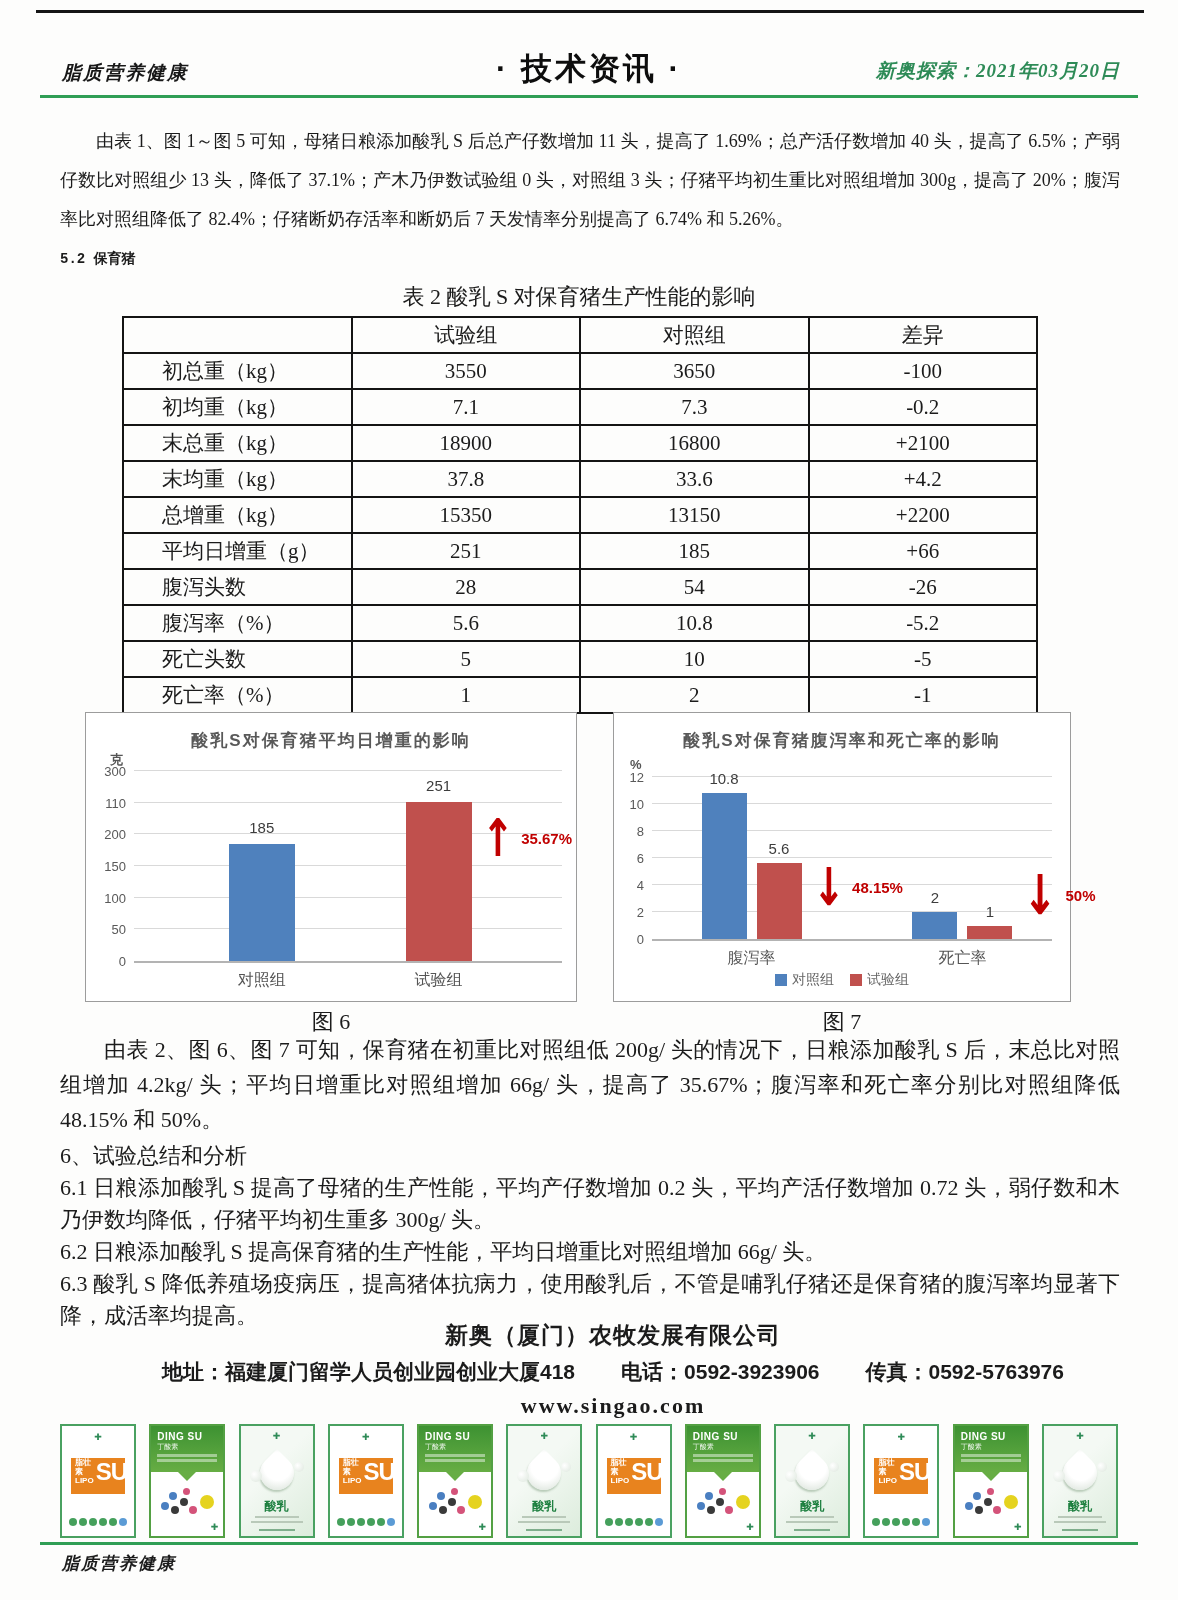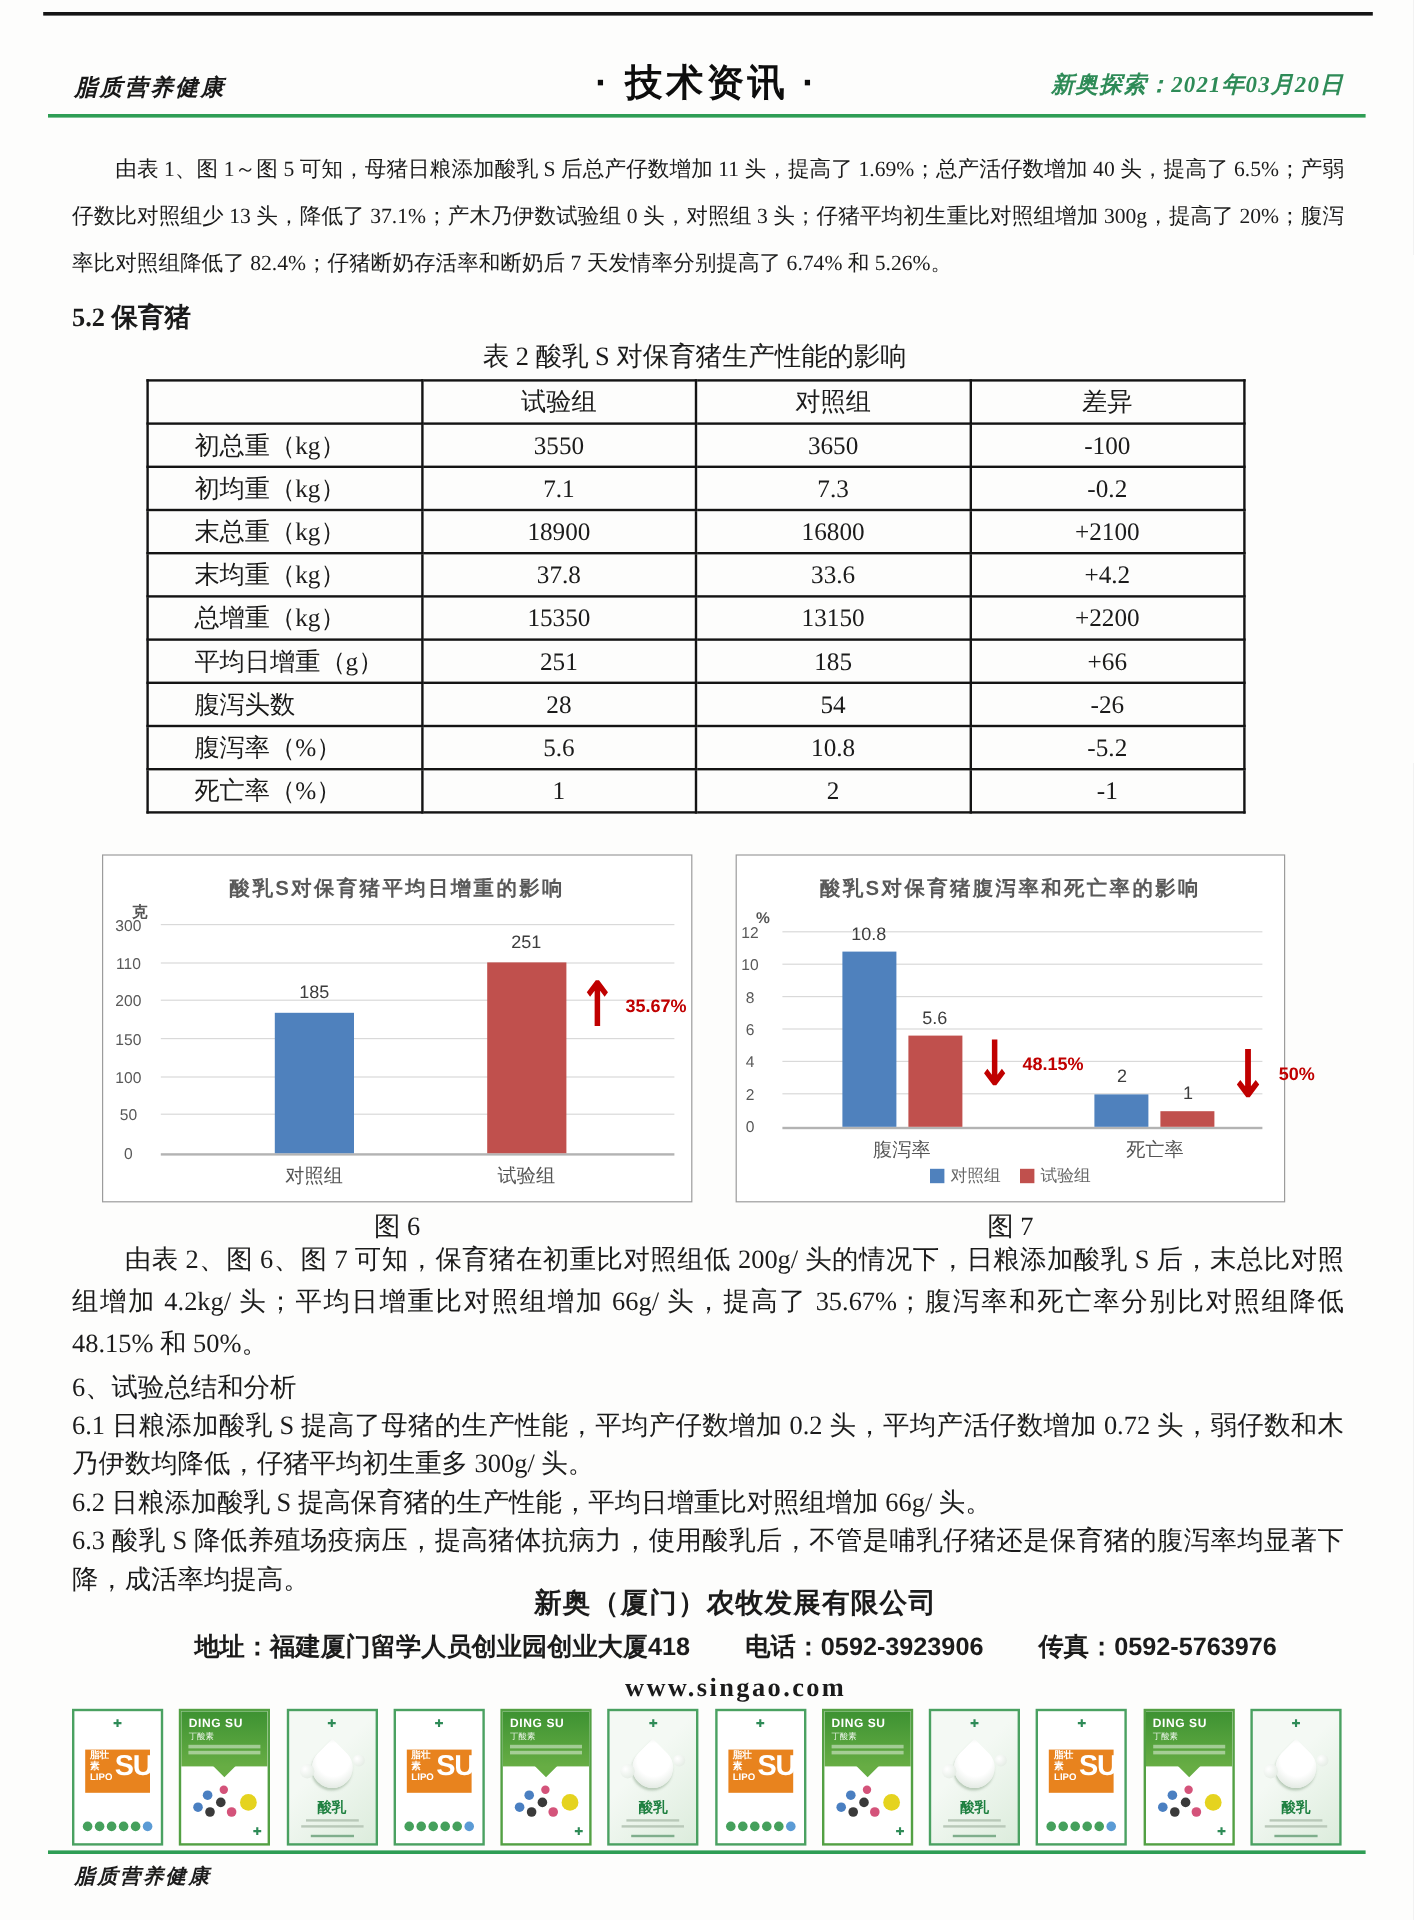--- a/index.html
+++ b/index.html
@@ -7,39 +7,39 @@
         font-family:"Liberation Serif","DejaVu Serif",serif;color:#1b1b1b;overflow:hidden;}
   .top-rule{position:absolute;top:10px;left:36px;right:34px;height:3px;background:#151515;}
   
   .hdr-brand{position:absolute;top:60px;left:62px;font-size:19px;font-weight:bold;font-style:italic;color:#181818;letter-spacing:2px;}
   .hdr-title{position:absolute;top:48px;left:0;right:0;text-align:center;font-family:"Liberation Sans","DejaVu Sans",sans-serif;
              font-size:31px;font-weight:bold;color:#0d0d0d;letter-spacing:3px;}
   .hdr-date{position:absolute;top:58px;right:58px;font-size:19px;font-weight:bold;font-style:italic;color:#2e8b57;letter-spacing:1px;}
   .green-rule{position:absolute;top:95px;left:40px;right:40px;height:3px;background:#2f9e55;}
   
   .para1{position:absolute;top:104px;left:60px;width:1060px;font-size:18px;line-height:39px;text-align:justify;text-indent:2em;}
-  .sec52{position:absolute;top:250px;left:60px;font-size:22px;font-weight:bold;}
+  .sec52{position:absolute;top:250px;left:60px;font-size:14px;font-weight:bold;font-family:Liberation Mono, monospace;}
   .tbl-title{position:absolute;top:282px;left:120px;width:918px;text-align:center;font-size:22px;}
   
   table.perf{position:absolute;top:316px;left:122px;width:916px;border-collapse:collapse;font-size:21px;}
   table.perf th,table.perf td{border:2px solid #141414;height:34px;padding:0;text-align:center;font-weight:normal;}
   table.perf td.rowlabel{text-align:left;padding-left:38px;}
   table.perf col.c0{width:25%}table.perf col.c1{width:25%}table.perf col.c2{width:25%}table.perf col.c3{width:25%}
   
   .charts-row{position:absolute;top:712px;left:85px;display:flex;gap:36px;}
   .chart-wrap{display:flex;flex-direction:column;align-items:center;}
   .chart-box{position:relative;background:#fff;border:1px solid #9c9c9c;}
   .chart-box.c0{width:490px;height:288px;}
   .chart-box.c1{width:456px;height:288px;}
   .chart-title{position:absolute;top:16px;left:0;right:0;text-align:center;font-family:"Liberation Sans","DejaVu Sans",sans-serif;
                font-size:17px;font-weight:bold;color:#595959;letter-spacing:2px;}
   .chart-unit{position:absolute;font-family:"Liberation Sans","DejaVu Sans",sans-serif;font-size:13px;font-weight:bold;color:#555;}
   .plot{position:absolute;border-bottom:2px solid #b3b3b3;}
   .gridline{position:absolute;left:0;right:0;height:1px;background:#d9d9d9;}
-  .ticklbl{position:absolute;left:-46px;width:38px;text-align:center;font-family:"Liberation Sans","DejaVu Sans",sans-serif;
+  .ticklbl{position:absolute;left:-46px;width:38px;text-align:right;font-family:"Liberation Sans","DejaVu Sans",sans-serif;
            font-size:13px;color:#595959;transform:translateY(50%);}
   .bar{position:absolute;bottom:0;}
   .barval{position:absolute;transform:translateX(-50%);font-family:"Liberation Sans","DejaVu Sans",sans-serif;
           font-size:15px;color:#3d3d3d;white-space:nowrap;}
   .catlbl{position:absolute;top:calc(100% + 9px);transform:translateX(-50%);font-size:16px;color:#555;white-space:nowrap;}
   .anno{position:absolute;display:flex;align-items:center;white-space:nowrap;}
   .anno .arrow{font-family:"DejaVu Sans",sans-serif;font-size:34px;font-weight:bold;color:#c00000;line-height:0.9;transform:scaleX(0.75);}
   .anno .atext{font-family:"Liberation Sans","DejaVu Sans",sans-serif;font-size:15px;font-weight:bold;color:#c00000;margin-left:2px;}
   .legend{position:absolute;bottom:12px;left:0;right:0;display:flex;justify-content:center;gap:16px;
           font-family:"Liberation Sans","DejaVu Sans",sans-serif;font-size:14px;color:#666;}
@@ -170,20 +170,26 @@
           <td class="rowlabel">腹泻头数</td>
           <td>28</td>
           <td>54</td>
           <td>-26</td>
         </tr>
         <tr>
           <td class="rowlabel">腹泻率（%）</td>
           <td>5.6</td>
           <td>10.8</td>
           <td>-5.2</td>
+        </tr>
+        <tr>
+          <td class="rowlabel">死亡头数</td>
+          <td>5</td>
+          <td>10</td>
+          <td>-5</td>
         </tr>
         <tr>
           <td class="rowlabel">死亡率（%）</td>
           <td>1</td>
           <td>2</td>
           <td>-1</td>
         </tr>
       </tbody>
   </table>
 

